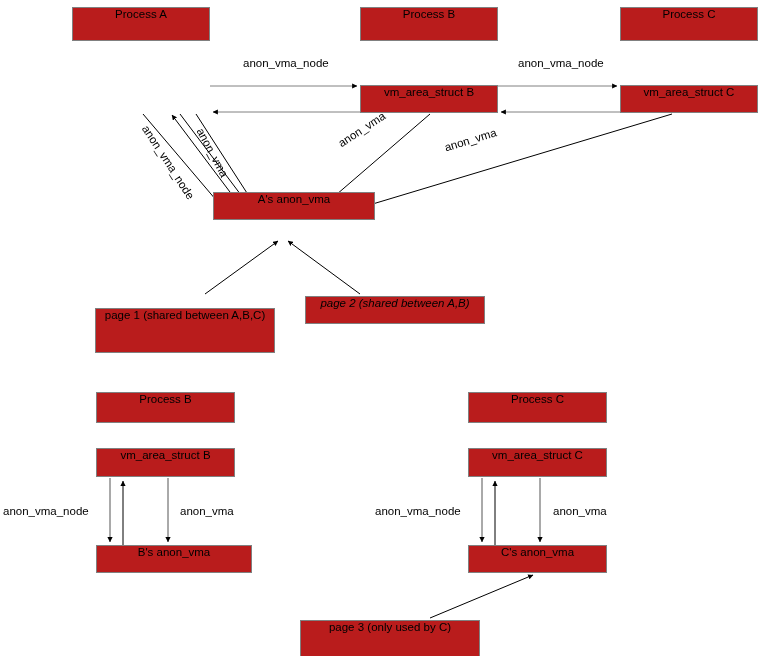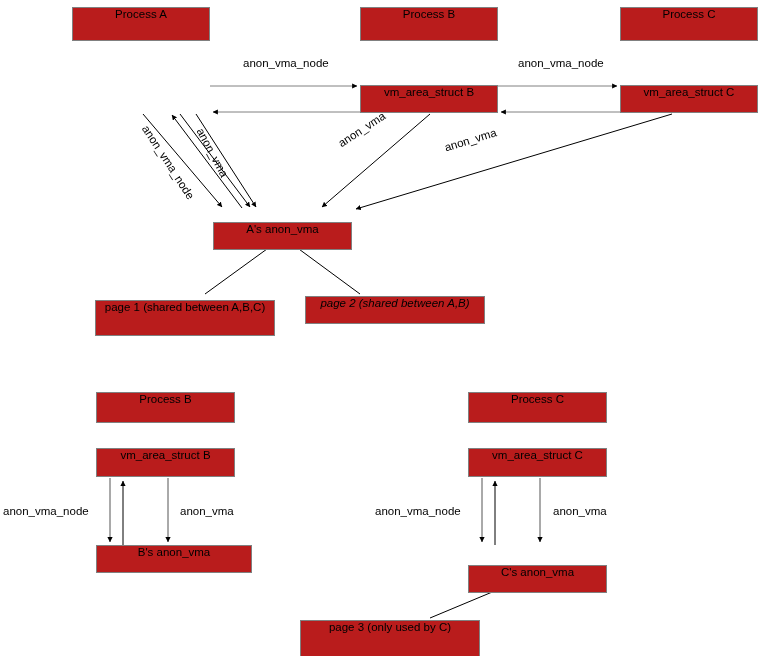--- a/index.html
+++ b/index.html
@@ -152,25 +152,25 @@
 
 
   <div class="node" style="left:360px; top:85px; width:138px; height:28px;">
     <span>vm_area_struct B</span>
   </div>
 
   <div class="node" style="left:620px; top:85px; width:138px; height:28px;">
     <span>vm_area_struct C</span>
   </div>
 
-  <div class="node" style="left:213px; top:222px; width:139px; height:28px;">
+  <div class="node" style="left:213px; top:192px; width:162px; height:28px;">
     <span>A's anon_vma</span>
   </div>
 
-  <div class="node" style="left:95px; top:300px; width:180px; height:36px;">
+  <div class="node" style="left:95px; top:308px; width:180px; height:45px;">
     <span>page 1 (shared between A,B,C)</span>
   </div>
 
   <div class="node" style="left:305px; top:296px; width:180px; height:28px;font-style:italic;">
     <span>page 2 (shared between A,B)</span>
   </div>
 
   <div class="node" style="left:96px; top:392px; width:139px; height:31px;">
     <span>Process B</span>
   </div>
@@ -184,21 +184,21 @@
   </div>
 
   <div class="node" style="left:468px; top:392px; width:139px; height:31px;">
     <span>Process C</span>
   </div>
 
   <div class="node" style="left:468px; top:448px; width:139px; height:29px;">
     <span>vm_area_struct C</span>
   </div>
 
-  <div class="node" style="left:468px; top:545px; width:139px; height:28px;margin-top:20px;">
+  <div class="node" style="left:468px; top:545px; width:139px; height:28px;">
     <span>C's anon_vma</span>
   </div>
 
   <div class="node" style="left:300px; top:620px; width:180px; height:44px;">
     <span>page 3 (only used by C)</span>
   </div>
 
   <div class="edge-label" style="left:243px; top:57px;">anon_vma_node</div>
 
   <div class="edge-label" style="left:518px; top:57px;">anon_vma_node</div>

